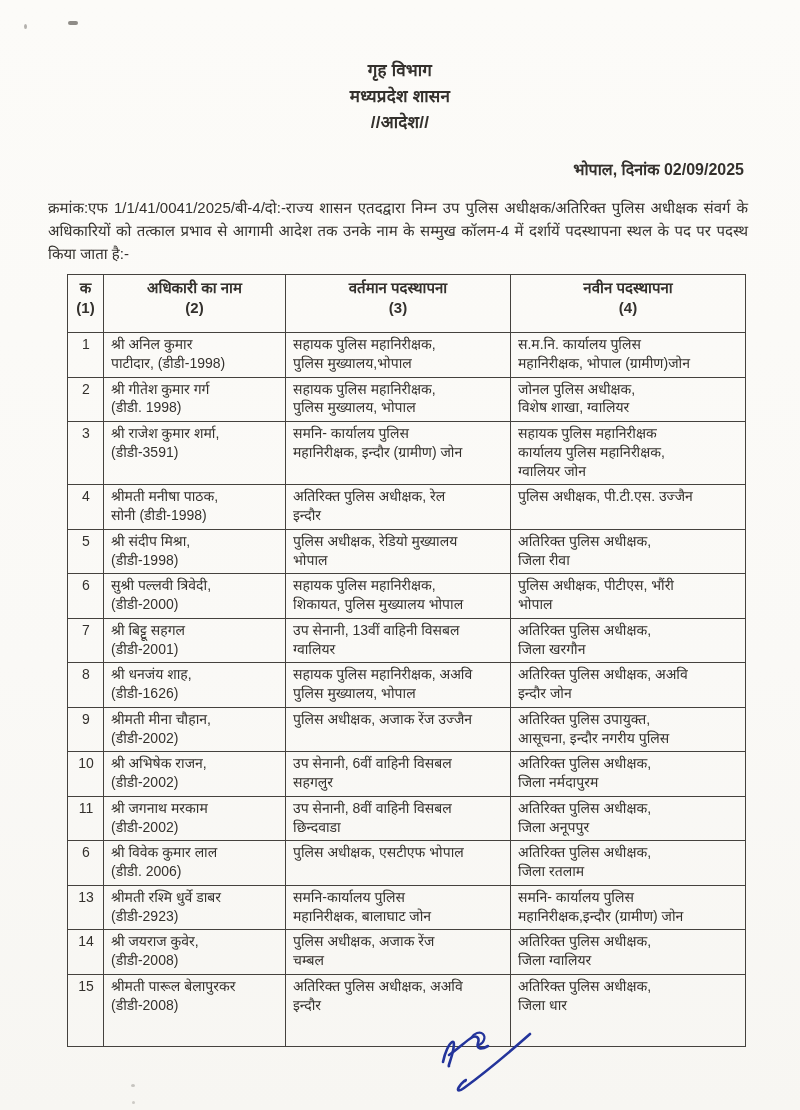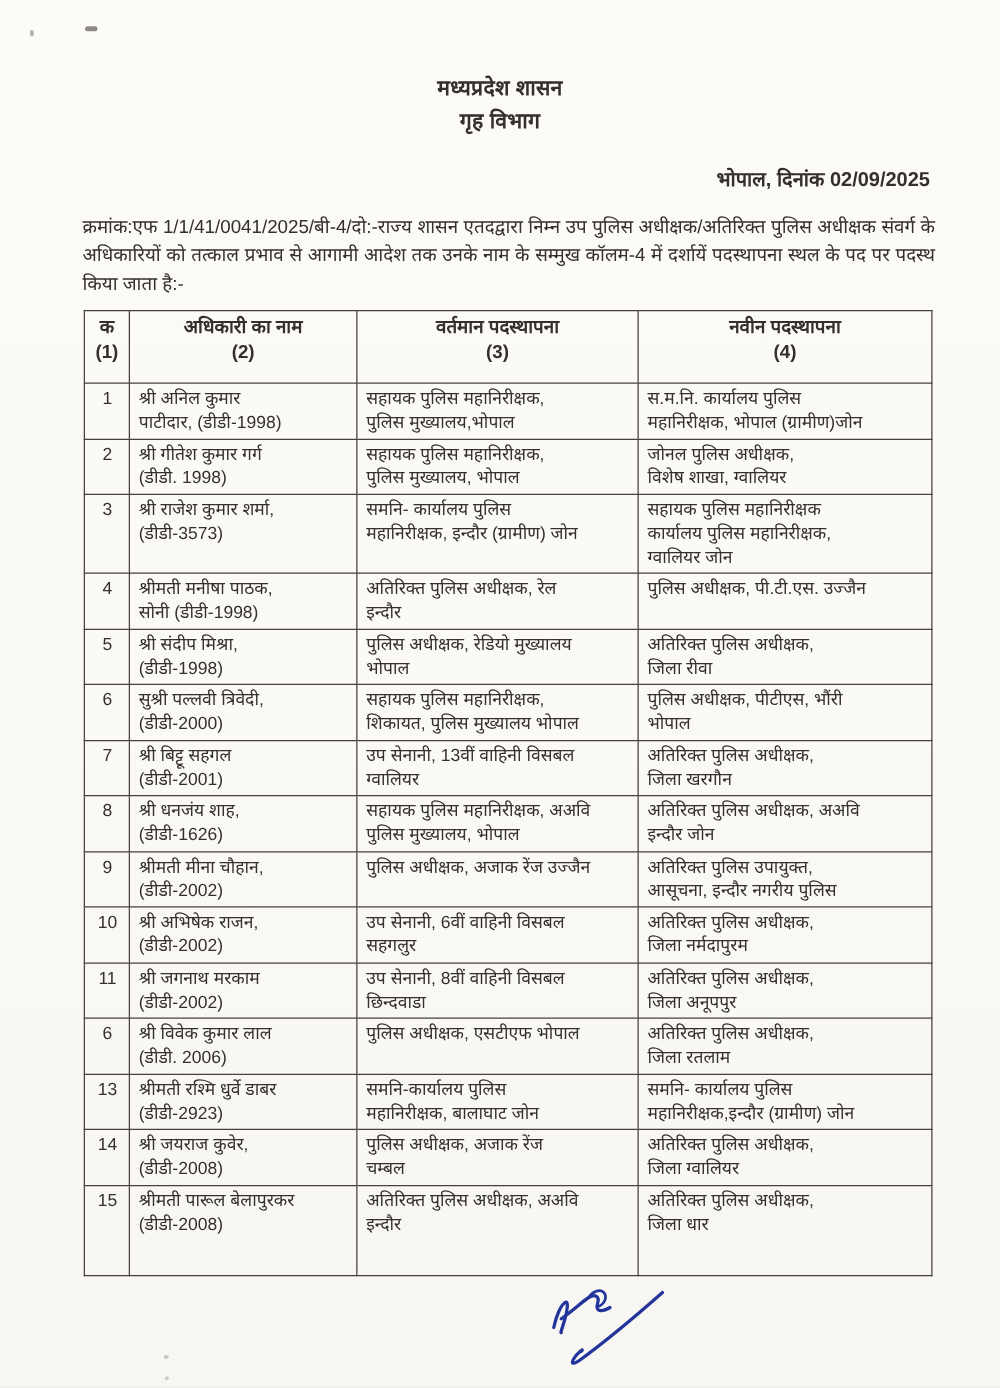--- a/index.html
+++ b/index.html
@@ -31,21 +31,21 @@
     line-height:26px;
     letter-spacing:.2px;
   }
   .date-line{
     margin:22px 56px 12px 0;
     text-align:right;
     font-weight:bold;
     font-size:16px;
   }
   .order-para{
-    margin:16px 52px 0 66px;
+    margin:16px 52px 0 48px;
     font-size:15px;
     line-height:23px;
     text-align:justify;
     font-weight:500;
   }
   table.posting{
     margin:9px 0 0 67px;
     width:678px;
     border-collapse:collapse;
     table-layout:fixed;
@@ -85,22 +85,23 @@
 <body>
 
 <div class="page">
 
   <div class="speck s1"></div>
   <div class="speck s2"></div>
   <div class="speck s3"></div>
   <div class="speck s4"></div>
 
   <div class="letterhead">
+    <div>गृह विभाग</div>
     <div>मध्यप्रदेश शासन</div>
-    <div>गृह विभाग</div>
+    <div>//आदेश//</div>
   </div>
 
   <div class="date-line">भोपाल, दिनांक 02/09/2025</div>
 
   <p class="order-para">क्रमांक:एफ 1/1/41/0041/2025/बी-4/दो:-राज्य शासन एतदद्वारा निम्न उप पुलिस अधीक्षक/अतिरिक्त पुलिस अधीक्षक संवर्ग के अधिकारियों को तत्काल प्रभाव से आगामी आदेश तक उनके नाम के सम्मुख कॉलम-4 में दर्शायें पदस्थापना स्थल के पद पर पदस्थ किया जाता है:-</p>
 
   <table class="posting">
     <colgroup>
       <col style="width:36px">
       <col style="width:182px">
@@ -142,21 +143,21 @@
           <td>श्री गीतेश कुमार गर्ग
 (डीडी. 1998)</td>
           <td>सहायक पुलिस महानिरीक्षक,
 पुलिस मुख्यालय, भोपाल</td>
           <td>जोनल पुलिस अधीक्षक,
 विशेष शाखा, ग्वालियर</td>
         </tr>
         <tr>
           <td class="c-sno">3</td>
           <td>श्री राजेश कुमार शर्मा,
-(डीडी-3573)</td>
+(डीडी-3591)</td>
           <td>समनि- कार्यालय पुलिस
 महानिरीक्षक, इन्दौर (ग्रामीण) जोन</td>
           <td>सहायक पुलिस महानिरीक्षक
 कार्यालय पुलिस महानिरीक्षक,
 ग्वालियर जोन</td>
         </tr>
         <tr>
           <td class="c-sno">4</td>
           <td>श्रीमती मनीषा पाठक,
 सोनी (डीडी-1998)</td>

